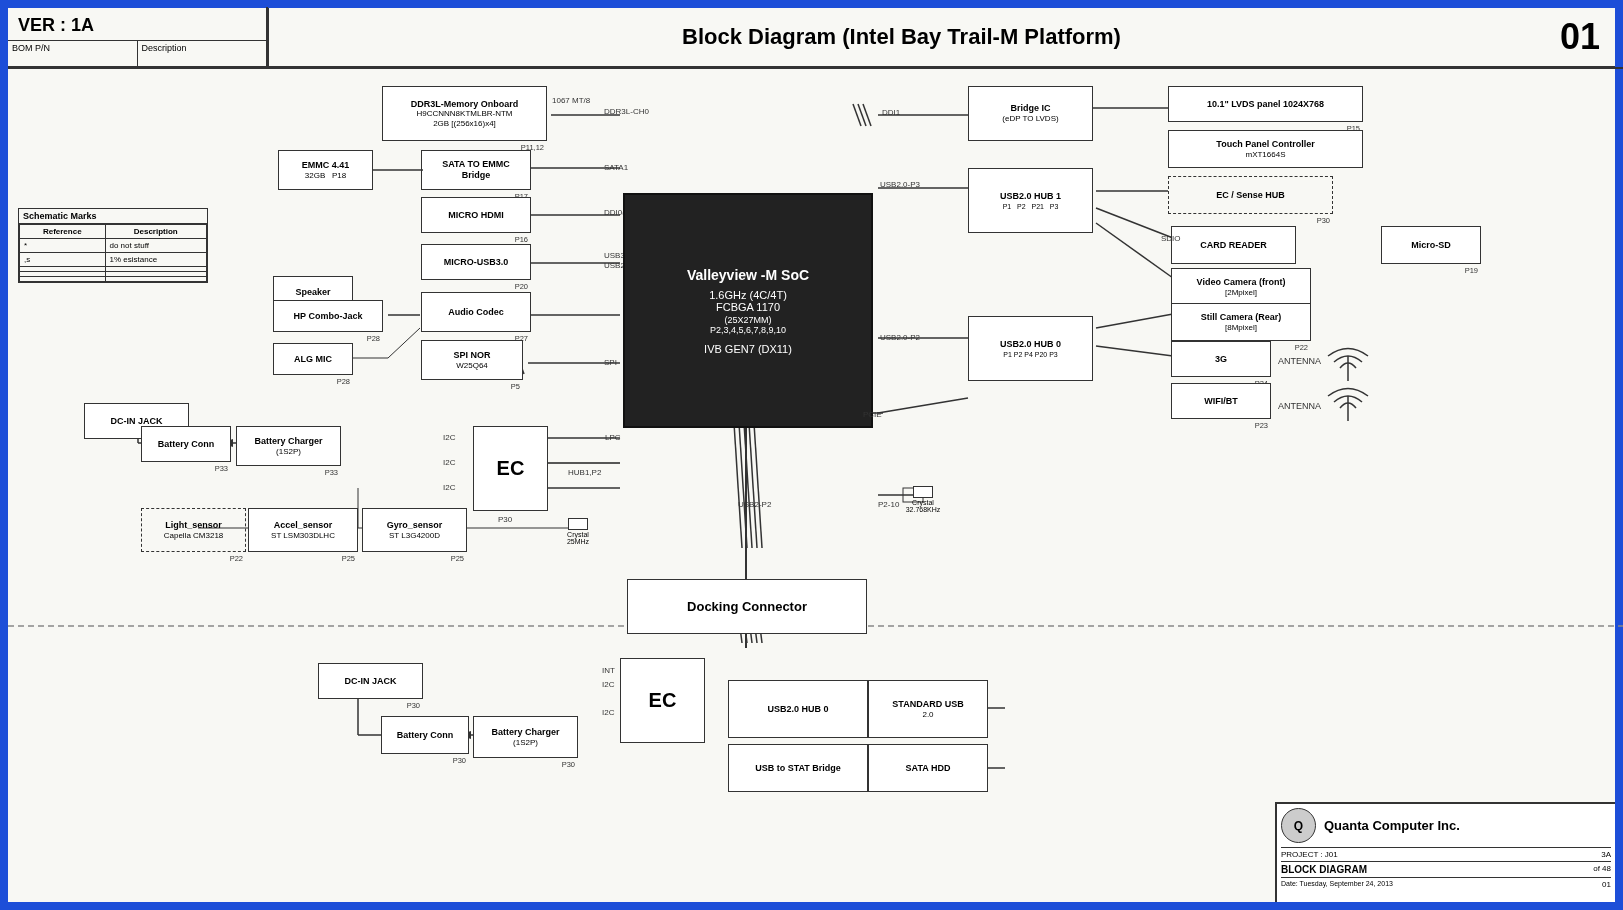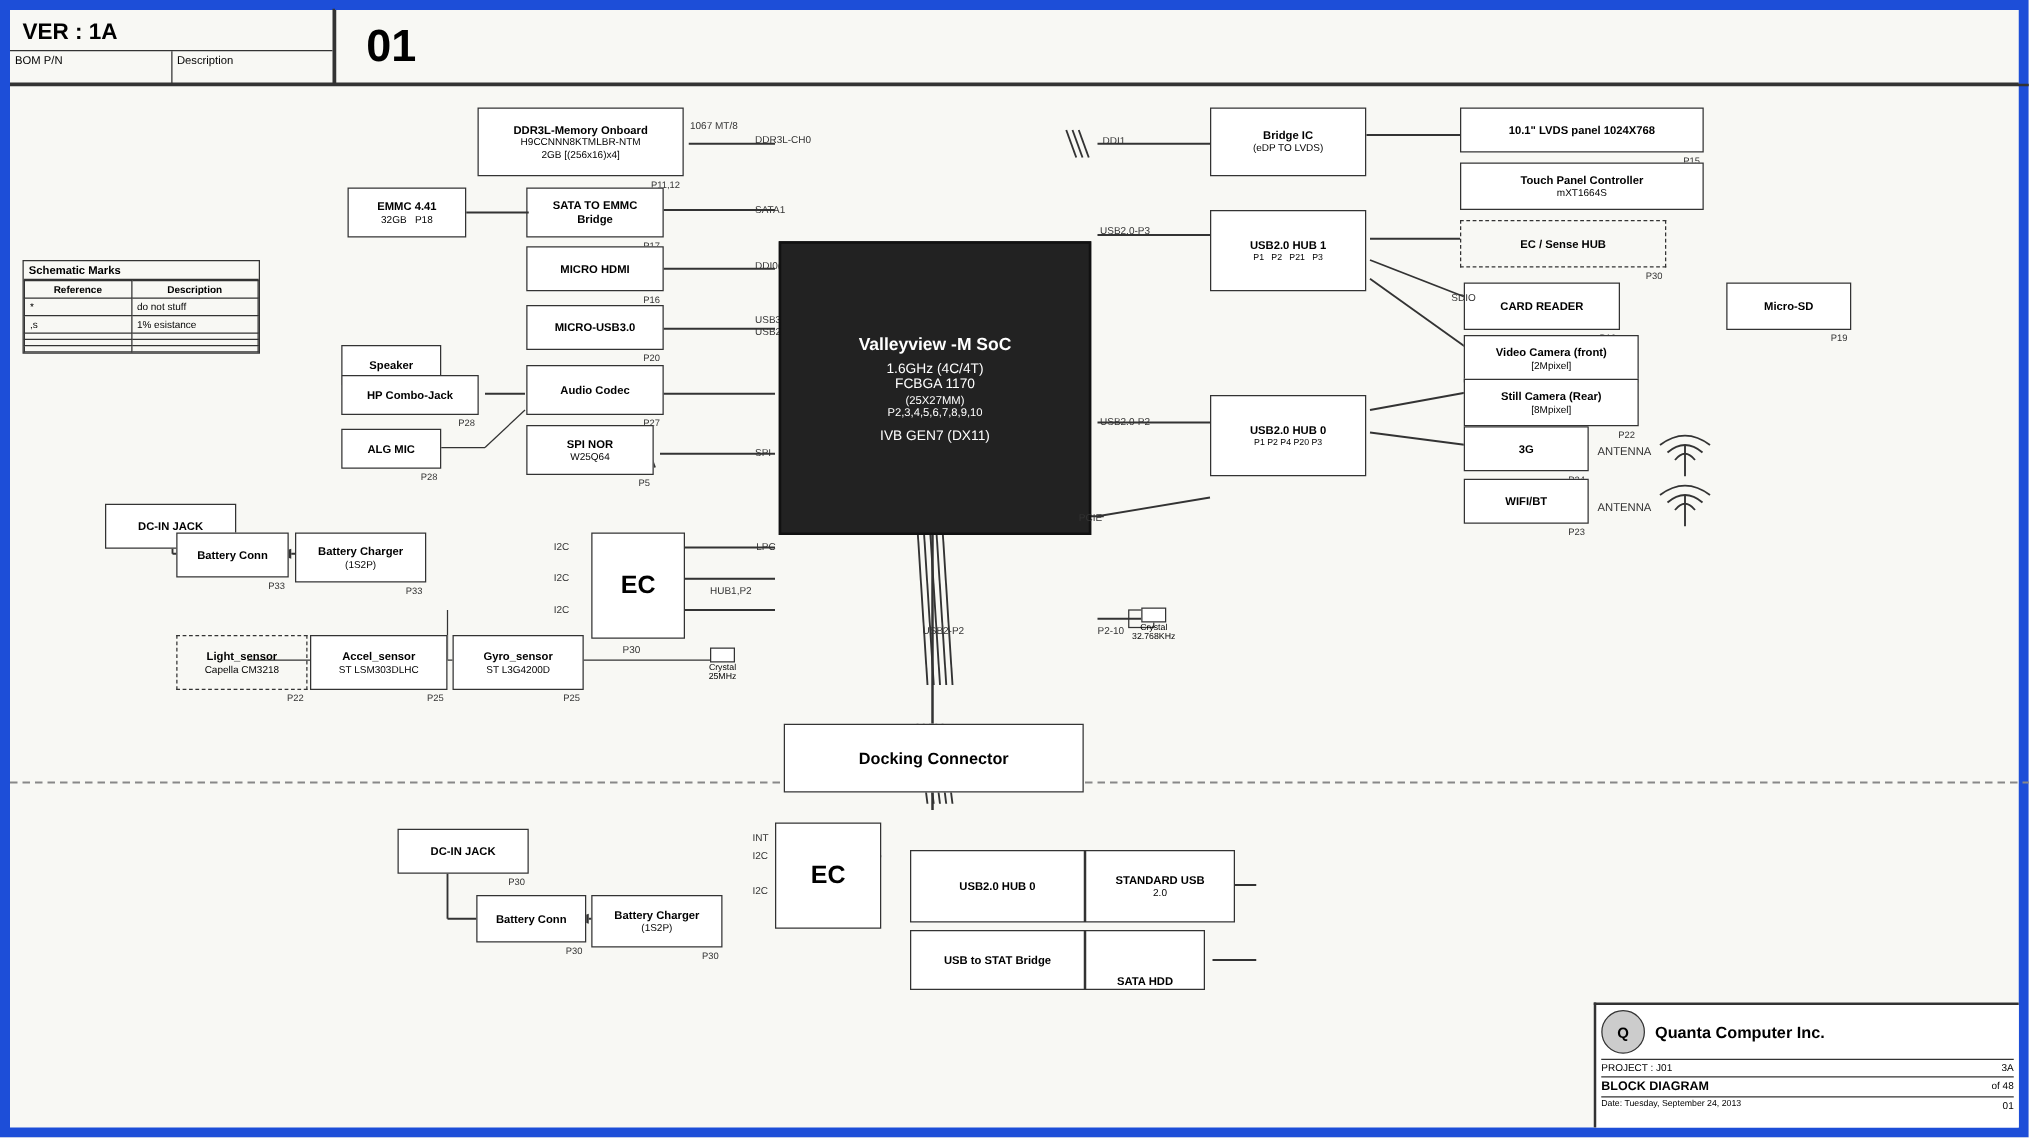--- a/index.html
+++ b/index.html
@@ -319,20 +319,21 @@
   </svg>
 
   <div class="header">
     <div class="ver-box">
       <div class="ver-title">VER : 1A</div>
       <div class="ver-table">
         <div class="ver-cell">BOM P/N</div>
         <div class="ver-cell">Description</div>
       </div>
     </div>
+    <div class="page-title">Block Diagram (Intel Bay Trail-M Platform)</div>
     <div class="page-num">01</div>
   </div>
 
   <div class="schematic-marks">
     <div class="schematic-marks-title">Schematic Marks</div>
     <table class="marks-table">
       <thead>
         <tr>
           <th>Reference</th>
           <th>Description</th>
@@ -612,21 +613,21 @@
 
   <div class="block" style="left:860px;top:672px;width:120px;height:58px;">
     <span class="block-label">STANDARD USB</span>
     <span class="block-sub">2.0</span>
   </div>
 
   <div class="block" style="left:720px;top:736px;width:140px;height:48px;">
     <span class="block-label">USB to STAT Bridge</span>
   </div>
 
-  <div class="block" style="left:860px;top:736px;width:96px;height:48px;justify-content:flex-end;">
+  <div class="block" style="left:860px;top:736px;width:120px;height:48px;">
     <span class="block-label">SATA HDD</span>
   </div>
 
   <div class="title-block">
     <div style="display:flex;align-items:center;gap:8px;margin-bottom:4px;">
       <div style="width:35px;height:35px;background:#ccc;border:1px solid #333;border-radius:50%;display:flex;align-items:center;justify-content:center;font-weight:bold;font-size:12px;">Q</div>
       <div class="title-block-company">Quanta Computer Inc.</div>
     </div>
     <div class="title-block-row">
       <span>PROJECT : J01</span>

